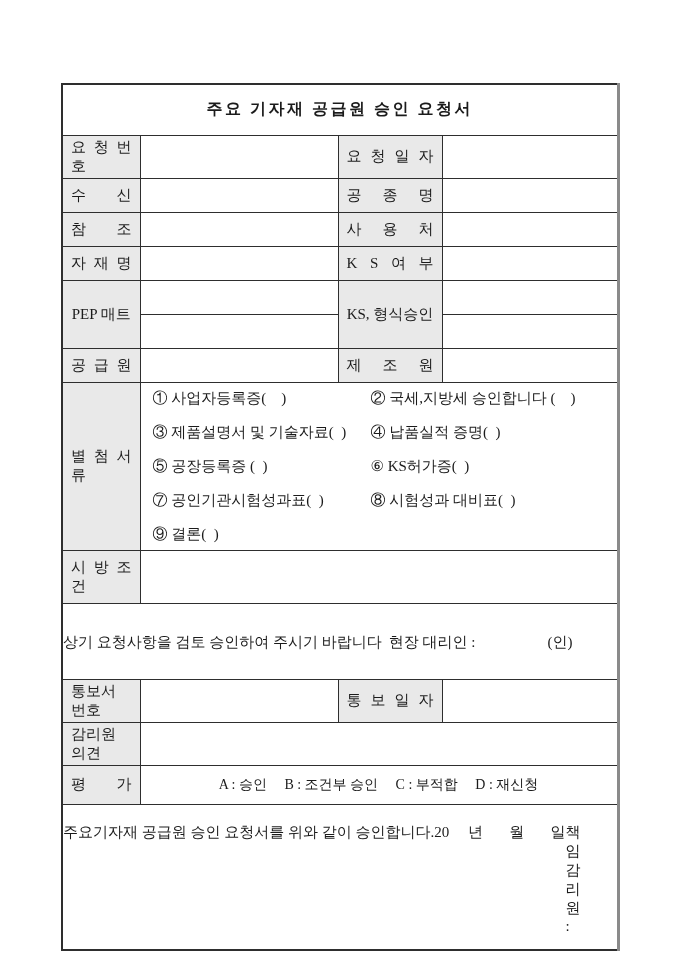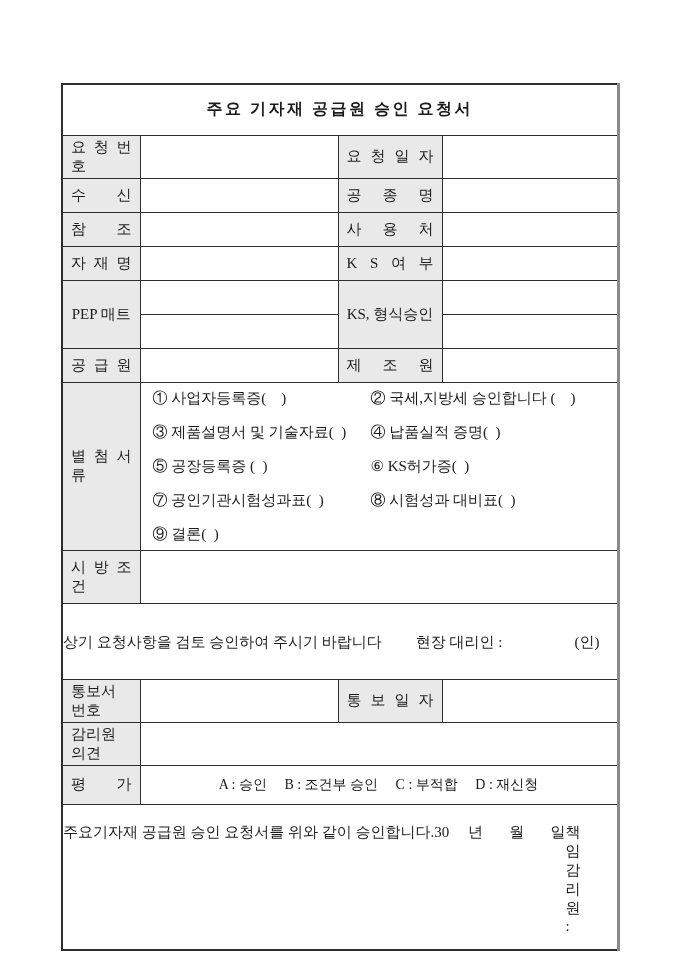--- a/index.html
+++ b/index.html
@@ -84,21 +84,21 @@
   .approve-stack { padding: 18px 0 14px 0; justify-content: space-between; }
   .center-line {
     text-align: center;
     text-align-last: center;
     white-space: pre;
   }
   .sign-line {
     display: flex;
     justify-content: flex-end;
     align-items: baseline;
-    padding-right: 17px;
+    padding-right: 44px;
   }
   .sign-gap-wide { margin-right: 72px; }
   .sign-gap      { margin-right: 55px; }
   .eval-cell {
     text-align-last: center;
     white-space: pre;
     font-size: 14px;
   }
 </style>
 </head>
@@ -212,21 +212,21 @@
 
     <tr class="h-eval">
       <td class="lbl">평 가</td>
       <td colspan="3" class="eval-cell">A : 승인     B : 조건부 승인     C : 부적합     D : 재신청</td>
     </tr>
 
     <tr class="h-approve">
       <td colspan="4" class="big-cell">
         <div class="stack approve-stack">
           <div class="center-line">주요기자재 공급원 승인 요청서를 위와 같이 승인합니다.</div>
-          <div class="center-line">30     년       월       일</div>
+          <div class="center-line">20     년       월       일</div>
           <div class="sign-line">
             <span class="sign-gap">책임 감리원 :</span>
             <span>(인)</span>
           </div>
         </div>
       </td>
     </tr>
   </tbody>
     </table>
 </div>

